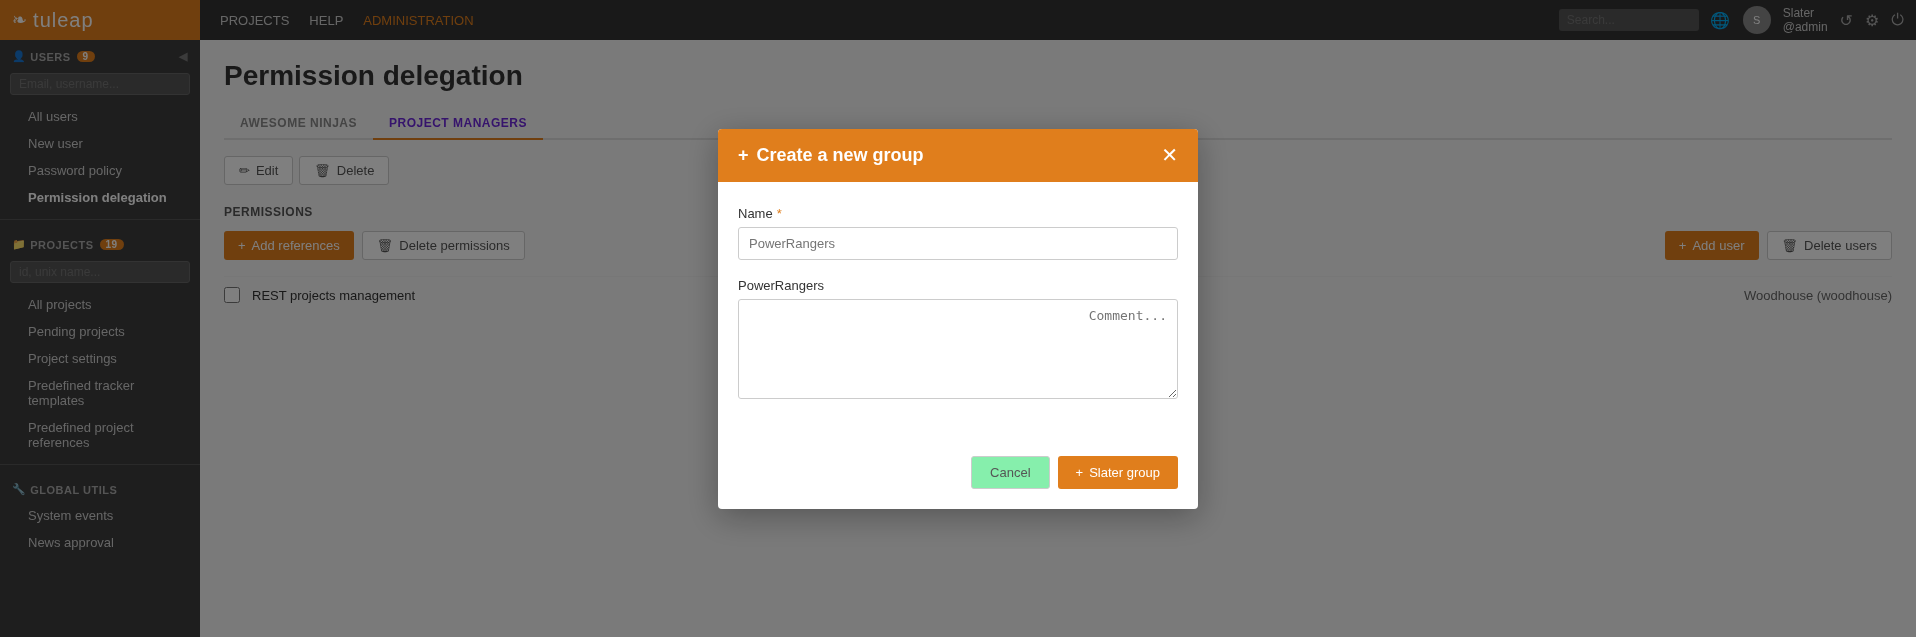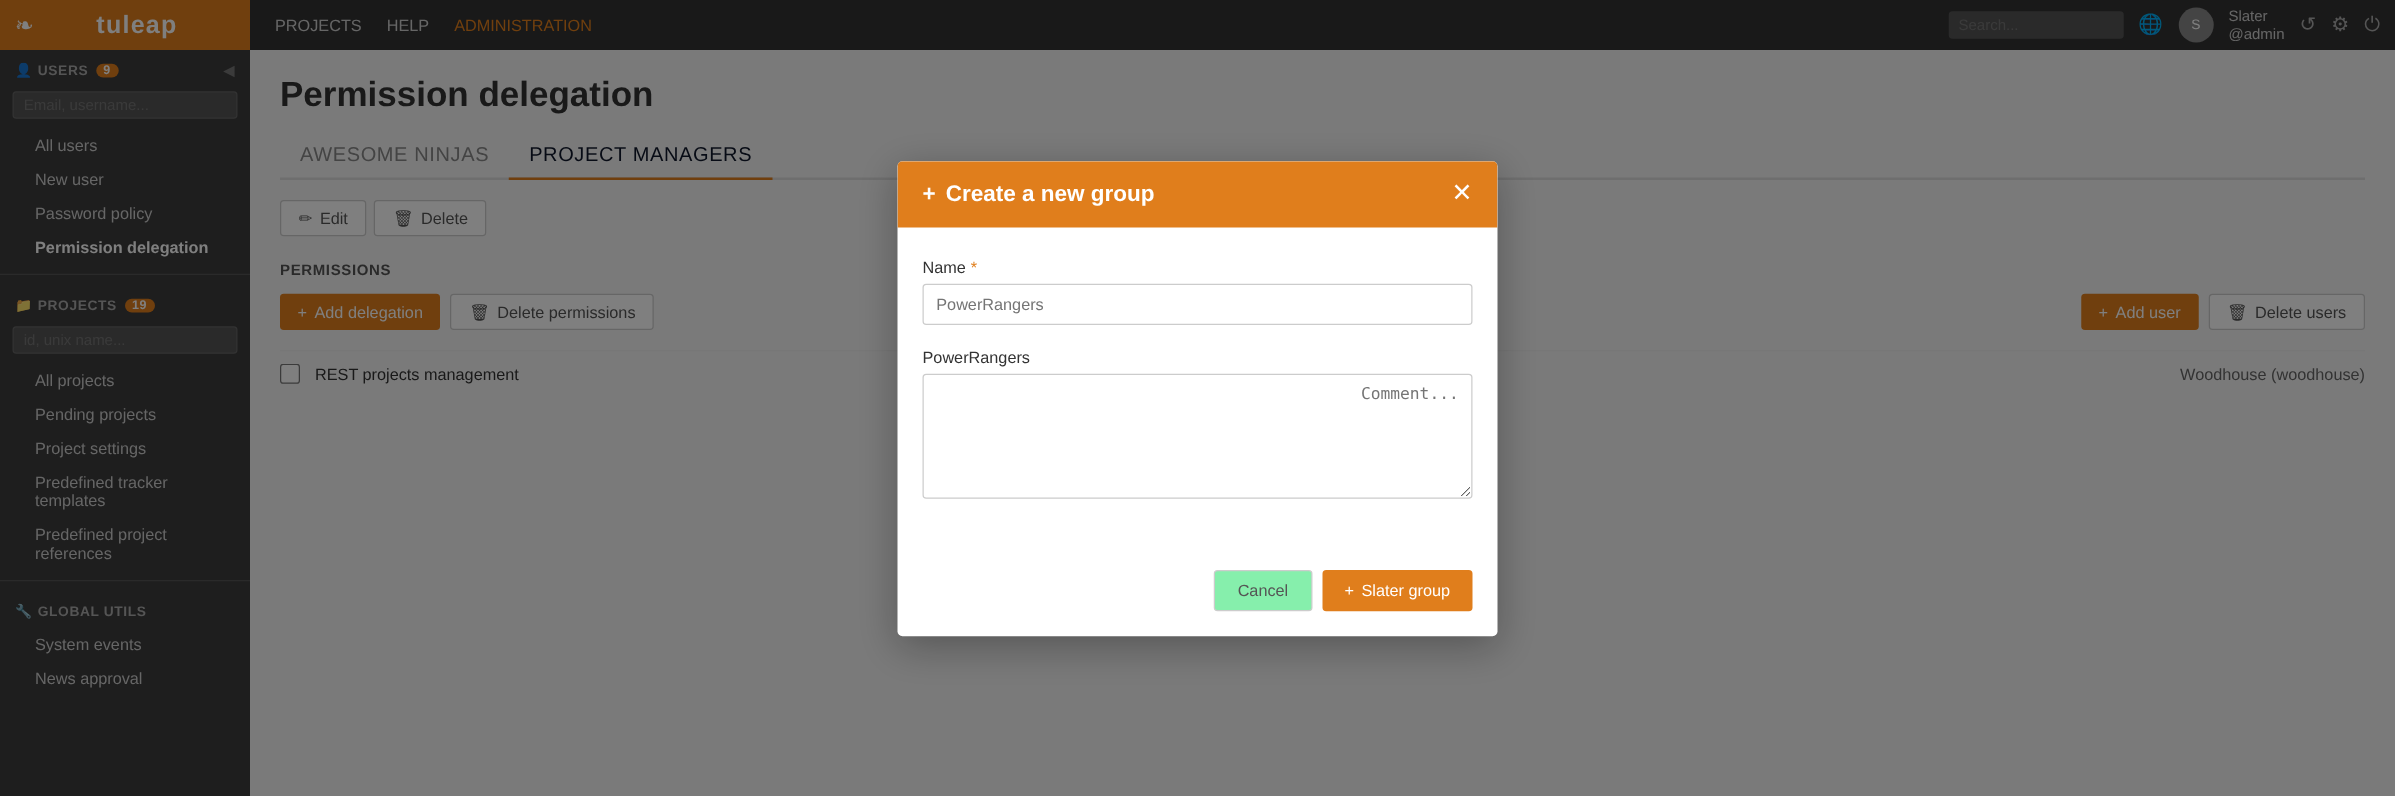--- a/index.html
+++ b/index.html
@@ -22,23 +22,22 @@
       height: 40px;
       width: 200px;
       display: flex;
       align-items: center;
       padding: 0 12px;
       margin-left: -12px;
     }
     .navbar-brand-text {
       color: white;
       font-size: 20px;
-      font-weight: bold;
+      font-weight: normal;
       letter-spacing: 1px;
-      margin-left: 44px;
     }
     .navbar-logo {
       color: white;
       margin-right: 6px;
       font-size: 18px;
     }
     .navbar-links {
       display: flex;
       gap: 20px;
       align-items: center;
@@ -152,28 +151,28 @@
       margin-bottom: 16px;
     }
     .tabs {
       display: flex;
       border-bottom: 2px solid #ddd;
       margin-bottom: 16px;
     }
     .tab {
       padding: 8px 16px;
       cursor: pointer;
-      font-size: 16px;
-      font-weight: normal;
+      font-size: 12px;
+      font-weight: bold;
       color: #888;
       text-transform: uppercase;
       letter-spacing: 0.5px;
     }
     .tab.active {
-      color: #0f172a;
+      color: #6d28d9;
       border-bottom: 2px solid #e07e1c;
       margin-bottom: -2px;
     }
     .btn-group { display: flex; gap: 6px; margin-bottom: 20px; }
     .btn {
       padding: 6px 14px;
       border: none;
       border-radius: 3px;
       cursor: pointer;
       font-size: 13px;
@@ -393,21 +392,21 @@
       <span>🗑</span>
       <span>Delete</span>
     </button>
   </div>
 
   <div class="section-label">PERMISSIONS</div>
 
   <div class="permissions-actions">
     <button class="btn btn-orange">
       <span>+</span>
-      <span>Add delegation</span>
+      <span>Add references</span>
     </button>
     <button class="btn btn-outline">
       <span>🗑</span>
       <span>Delete permissions</span>
     </button>
     <div style="margin-left: auto; display: flex; gap: 8px;">
       <button class="btn btn-orange">
         <span>+</span>
         <span>Add user</span>
       </button>

